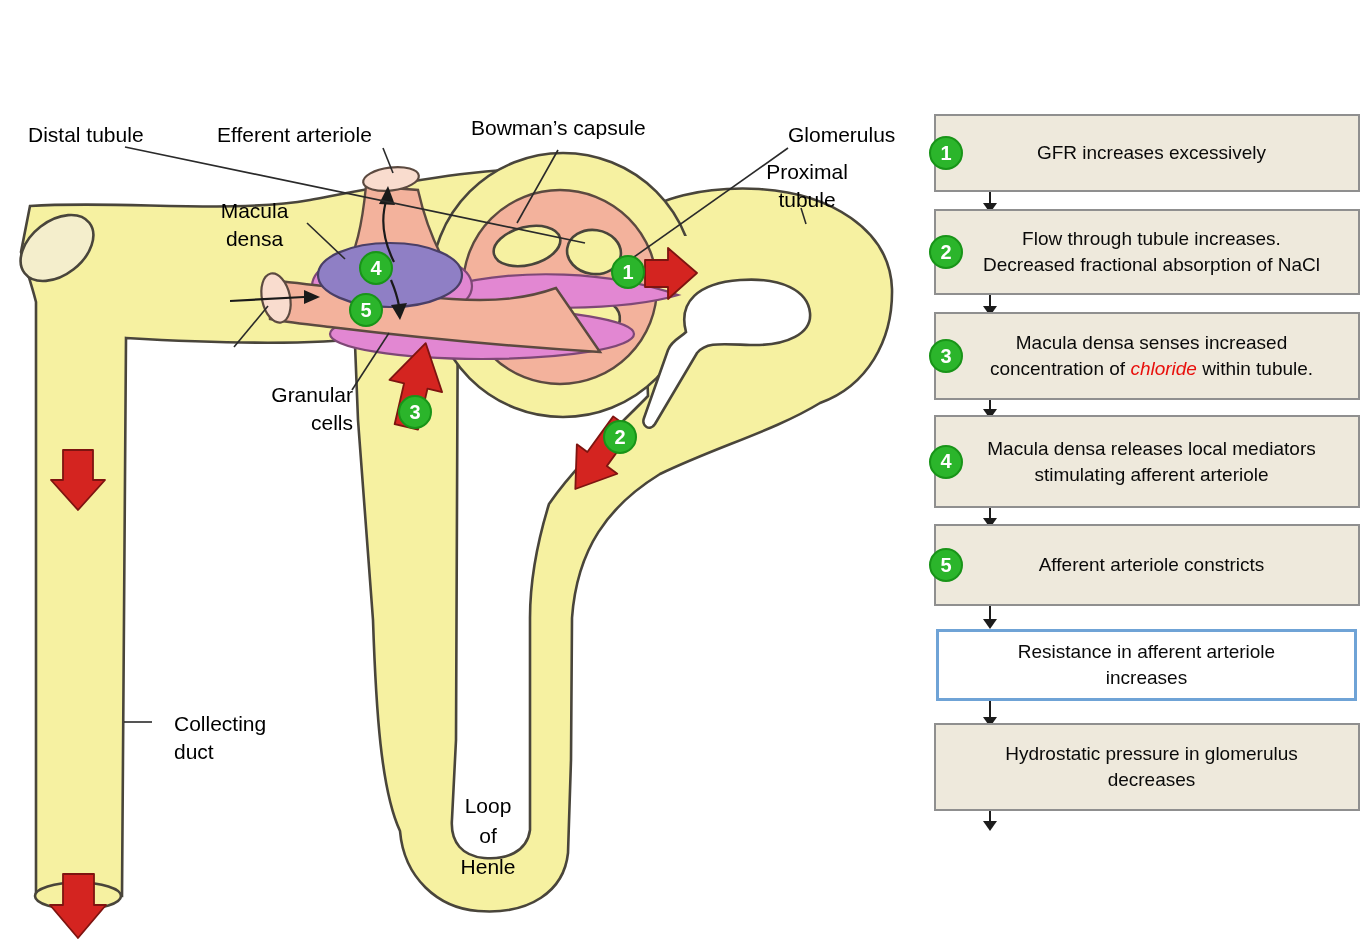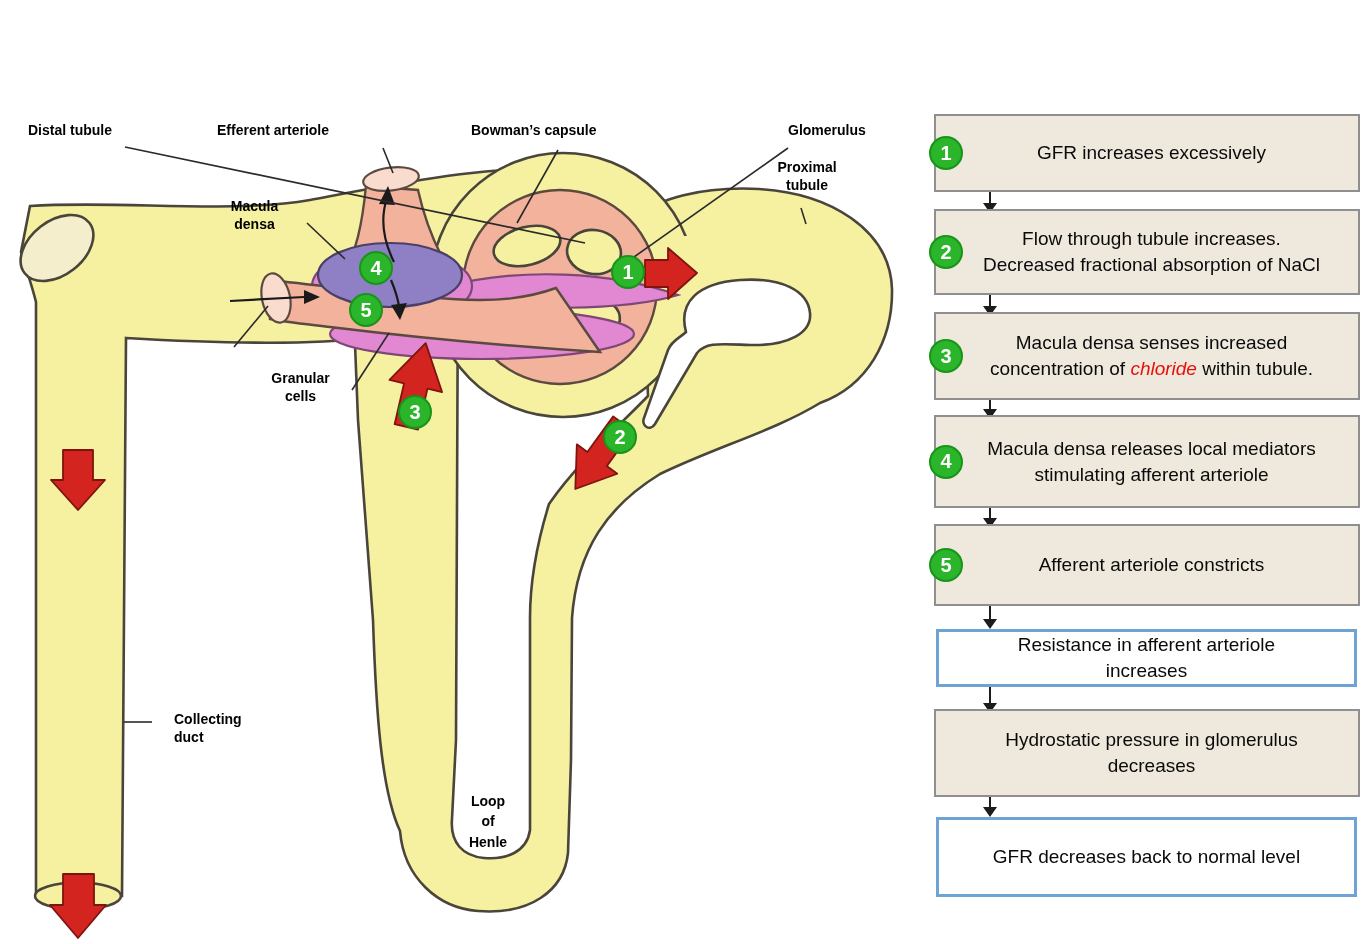--- a/index.html
+++ b/index.html
@@ -22,21 +22,21 @@
   .pink{fill:var(--vessel-pink);stroke:#5C4A40;stroke-width:2.4;}
   .pinklight{fill:var(--vessel-pink-light);stroke:#5C4A40;stroke-width:2.2;}
   .purple{fill:var(--macula-purple);stroke:#4A3F66;stroke-width:2.2;}
   .magenta{fill:var(--granular-magenta);stroke:#7E4876;stroke-width:2.2;}
   .whitehole{fill:#ffffff;stroke:var(--tubule-outline);stroke-width:2.6;}
   .erase{fill:var(--tubule-yellow);stroke:none;}
   .redarr{fill:var(--arrow-red);stroke:#7E1410;stroke-width:1.8;stroke-linejoin:round;}
   .flowline{stroke:#1A1A1A;stroke-width:2.2;fill:none;}
   .flowhead{fill:#1A1A1A;stroke:none;}
   .lline{stroke:#2A2A2A;stroke-width:1.6;}
-  .dlabel{position:absolute;font-weight:bold;font-size:14px;color:#000;line-height:1.32;
+  .dlabel{position:absolute;font-weight:normal;font-size:21px;color:#000;line-height:1.32;
           white-space:pre-line;}
   .dlabel.center{text-align:center;}
   .dlabel.nowrap{white-space:nowrap;}
   .dbadge{position:absolute;width:34px;height:34px;border-radius:50%;
           background:var(--badge-green);border:2px solid var(--badge-green-border);
           box-sizing:border-box;color:#fff;font-weight:bold;font-size:20px;
           display:flex;align-items:center;justify-content:center;}
   
   .flowchart{position:absolute;left:920px;top:118px;width:450px;}
   .fc-step{position:relative;}
@@ -128,27 +128,27 @@
     <line class="lline" x1="788" y1="148" x2="634" y2="257"></line>
     <line class="lline" x1="801" y1="208" x2="806" y2="224"></line>
     <line class="lline" x1="307" y1="223" x2="345" y2="259"></line>
     <line class="lline" x1="234" y1="347" x2="268" y2="306"></line>
     <line class="lline" x1="352" y1="390" x2="389" y2="333"></line>
     <line class="lline" x1="124" y1="722" x2="152" y2="722"></line>
   </svg>
 
   <div class="dlabel nowrap" style="left:28px;top:121px;">Distal tubule</div>
   <div class="dlabel nowrap" style="left:217px;top:121px;">Efferent arteriole</div>
-  <div class="dlabel nowrap" style="left:471px;top:121px;">Bowman’s capsule</div>
+  <div class="dlabel nowrap" style="left:471px;top:114px;">Bowman’s capsule</div>
   <div class="dlabel nowrap" style="left:751px;top:121px;margin-left:37px;">Glomerulus</div>
   <div class="dlabel center" style="left:757px;top:158px;width:100px;">Proximal
 tubule</div>
   <div class="dlabel center" style="left:212px;top:197px;width:85px;">Macula
 densa</div>
-  <div class="dlabel center" style="left:248px;top:369px;width:105px;">Granular
+  <div class="dlabel center" style="left:248px;top:381px;width:105px;text-align:right;">Granular
 cells</div>
   <div class="dlabel" style="left:138px;top:710px;width:110px;margin-left:36px;">Collecting
 duct</div>
   <div class="dlabel center" style="left:443px;top:791px;width:90px;line-height:1.45;">Loop
 of
 Henle</div>
 
   <div class="dbadge" style="left:611px;top:255px;">1</div>
   <div class="dbadge" style="left:603px;top:420px;">2</div>
   <div class="dbadge" style="left:398px;top:395px;">3</div>
@@ -209,41 +209,36 @@
       <div class="fc-box" style="height:74px;">
         <span>Afferent arteriole constricts</span>
       </div>
     </div>
     <div class="fc-arrow" style="height:27px;">
         <span class="line"></span>
         <span class="head"></span>
       </div>
 
     <div class="fc-step wide">
-      <div class="fc-box" style="height:58px;">
+      <div class="fc-box" style="height:72px;">
         <span>Resistance in afferent arteriole
 increases</span>
       </div>
     </div>
     <div class="fc-arrow" style="height:26px;">
         <span class="line"></span>
         <span class="head"></span>
       </div>
 
     <div class="fc-step shadow">
       <div class="fc-box" style="height:80px;">
         <span>Hydrostatic pressure in glomerulus
 decreases</span>
       </div>
     </div>
     <div class="fc-arrow" style="height:24px;">
         <span class="line"></span>
         <span class="head"></span>
       </div>
 
-    <div class="fc-step wide">
-      <div class="fc-box" style="height:80px;">
-        <span>GFR decreases back to normal level</span>
-      </div>
-    </div>
 
   </div>
 </div>
 
 </body></html>

